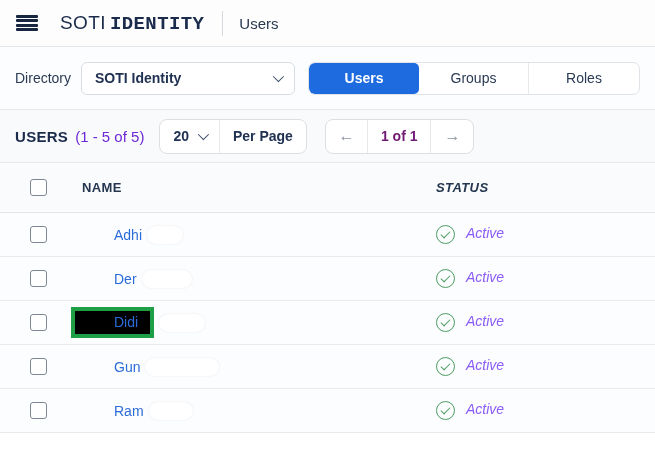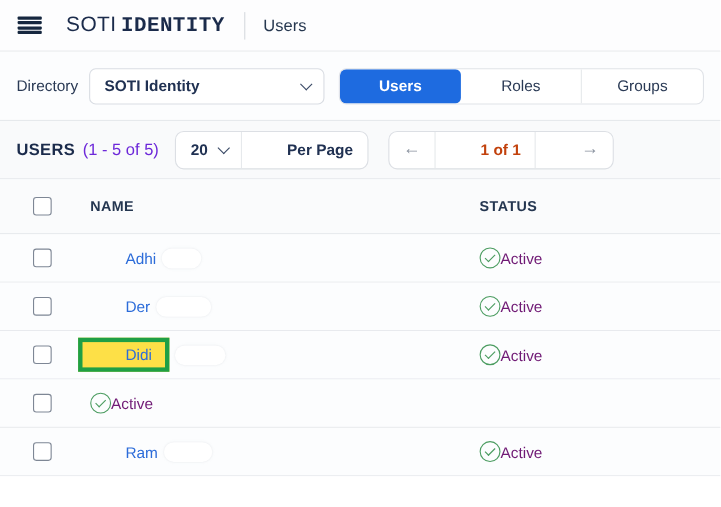--- a/index.html
+++ b/index.html
@@ -84,86 +84,86 @@
     padding: 0 15px;
     background: #f9fafb;
     border-bottom: 1px solid #e6e9ec;
   }
   .summary .title { font-size: 15px; font-weight: 700; color: #1b2b4b; letter-spacing: .3px; }
   .summary .range { font-size: 15px; color: #6d28d9; margin-left: 7px; }
   .seg-group {
     display: flex; align-items: stretch;
     height: 35px;
     border: 1px solid #dcdfe4; border-radius: 8px;
-    background: #fff; overflow: hidden; gap: 28px;
+    background: #fff; overflow: hidden;
   }
   .pagesize { margin-left: 15px; }
   .seg {
     display: flex; align-items: center; justify-content: center;
     padding: 0 13px;
     font-size: 14px; font-weight: 600; color: #203152;
     border-right: 1px solid #e6e9ec;
     cursor: pointer;
   }
   .seg:last-child { border-right: none; }
   .seg .chev { margin-left: 9px; }
   .pager { margin-left: 18px; }
   .pager .arrow { color: #8b93a0; font-size: 16px; width: 42px; padding: 0; font-weight: 400; }
-  .pager .pageinfo { color: #c2410c; font-weight: 700; cursor: default; }
+  .pager .pageinfo { color: #701a75; font-weight: 700; cursor: default; }
 
   
   .thead {
     height: 50px;
     display: flex; align-items: center;
     background: #fafbfc;
     border-bottom: 1px solid #e4e7ea;
   }
   .trow {
     height: 44px;
     display: flex; align-items: center;
     background: #fcfdfe;
     border-bottom: 1px solid #e8eaee;
   }
   .c-check { width: 82px; padding-left: 30px; display: flex; align-items: center; }
   .c-name  { width: 354px; display: flex; align-items: center; }
-  .c-status{ flex: 1; display: flex; align-items: center; }
+  .c-status{ flex: 1; display: flex; align-items: flex-start; font-style: italic; }
   .checkbox {
     width: 17px; height: 17px;
     border: 1.5px solid #7e8795; border-radius: 3px;
     background: #fff; cursor: pointer;
   }
   .colhead { font-size: 13px; font-weight: 700; color: #243650; letter-spacing: .4px; }
   .namelink { font-size: 14px; color: #2c6cd9; cursor: pointer; text-decoration: none; margin-left: 32px; }
   .redact {
     display: inline-block; height: 18px;
     background: #ffffff; border-radius: 9px;
     margin-left: 5px;
     box-shadow: 0 0 2px rgba(180,186,195,.35);
   }
   .hl-box {
     border: 4px solid #1f9f45;
-    background: #fde047;
+    background: #000000;
     padding: 3px 12px 4px 7px;
     display: inline-flex; align-items: center;
     margin-left: -11px;
   }
   .status-ic {
     width: 19px; height: 19px;
     border: 1.6px solid #4b9c60; border-radius: 50%;
     position: relative; flex: 0 0 auto;
   }
   .status-ic::after {
     content: "";
     position: absolute; left: 4px; top: 5px;
     width: 8px; height: 4px;
     border-left: 1.6px solid #4b9c60;
     border-bottom: 1.6px solid #4b9c60;
     transform: rotate(-45deg);
   }
-  .status-txt { font-size: 14px; color: #701a75; }
+  .status-txt { font-size: 14px; color: #8b5cf6; margin-left: 11px; }
   .footer-space { height: 28px; background: #ffffff; }
 </style>
 </head>
 <body>
 
 <div class="topbar">
   <div class="hamburger">
     <span></span>
       <span></span>
       <span></span>
@@ -177,22 +177,22 @@
 </div>
 
 <div class="toolbar">
   <span class="dir-label">Directory</span>
   <div class="dir-select">
     <span class="val">SOTI Identity</span>
     <span class="chev"></span>
   </div>
   <div class="tabgroup">
     <div class="tab active">Users</div>
+    <div class="tab">Groups</div>
     <div class="tab">Roles</div>
-    <div class="tab">Groups</div>
   </div>
 </div>
 
 <div class="summary">
   <span class="title">USERS</span>
   <span class="range">(1 - 5 of 5)</span>
 
   <div class="seg-group pagesize">
     <div class="seg">
       <span>20</span>
@@ -265,20 +265,24 @@
   <div class="c-status">
     <span class="status-ic"></span>
     <span class="status-txt">Active</span>
   </div>
 </div>
 
 <div class="trow">
   <div class="c-check">
       <div class="checkbox"></div>
     </div>
+  <div class="c-name">
+    <a class="namelink">Gun</a>
+    <span class="redact" style="width:74px"></span>
+  </div>
   <div class="c-status">
     <span class="status-ic"></span>
     <span class="status-txt">Active</span>
   </div>
 </div>
 
 <div class="trow">
   <div class="c-check">
       <div class="checkbox"></div>
     </div>

